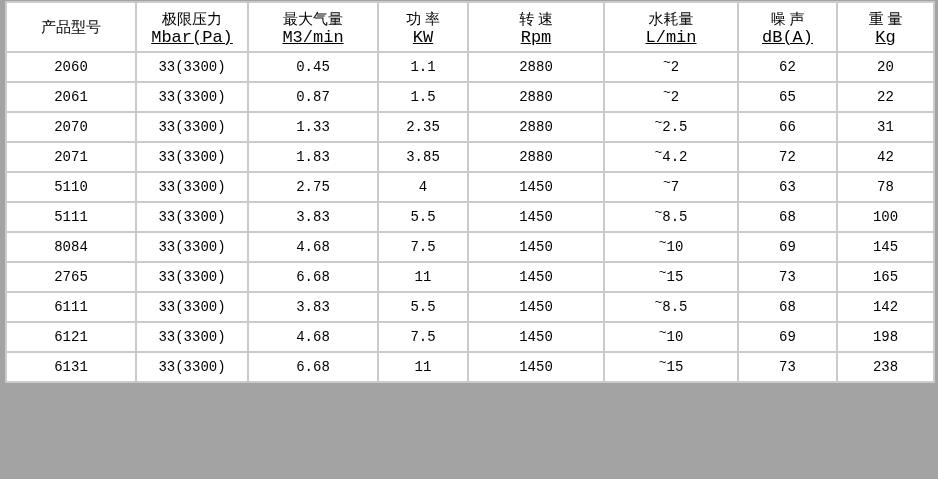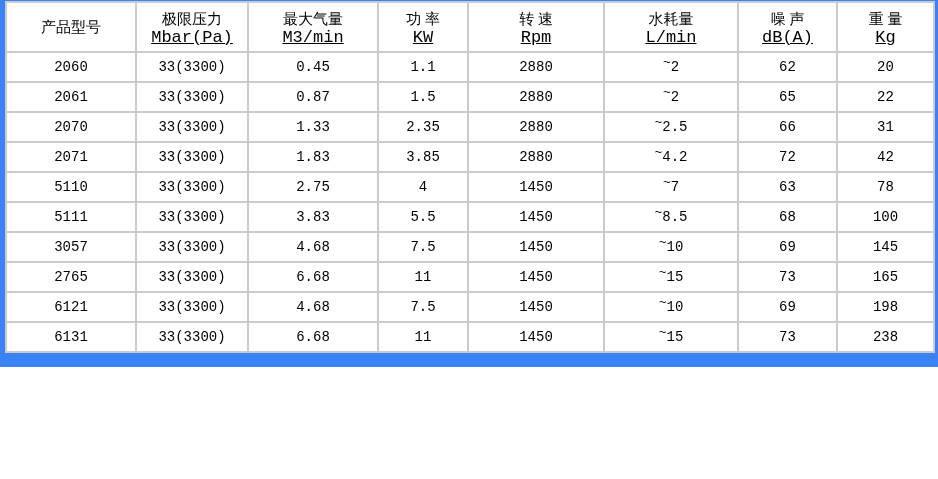--- a/index.html
+++ b/index.html
@@ -8,22 +8,22 @@
     background: #ffffff;
     width: 938px;
     height: 479px;
     overflow: hidden;
     font-family: "Liberation Mono", "DejaVu Sans Mono", monospace;
     color: #000000;
   }
   .page {
     position: relative;
     width: 938px;
-    height: 367px;
-    background: #3b82f6;
+    height: 479px;
+    background: #a3a3a3;
   }
   table.spec-table {
     position: absolute;
     left: 5px;
     top: 1px;
     border-collapse: collapse;
     table-layout: fixed;
     background: #ffffff;
   }
   table.spec-table th,
@@ -172,38 +172,48 @@
           <td>5111</td>
           <td>33(3300)</td>
           <td>3.83</td>
           <td>5.5</td>
           <td>1450</td>
           <td><span class="approx-tilde">~</span>8.5</td>
           <td>68</td>
           <td>100</td>
         </tr>
         <tr>
-          <td>3057</td>
+          <td>8084</td>
           <td>33(3300)</td>
           <td>4.68</td>
           <td>7.5</td>
           <td>1450</td>
           <td><span class="approx-tilde">~</span>10</td>
           <td>69</td>
           <td>145</td>
         </tr>
         <tr>
           <td>2765</td>
           <td>33(3300)</td>
           <td>6.68</td>
           <td>11</td>
           <td>1450</td>
           <td><span class="approx-tilde">~</span>15</td>
           <td>73</td>
           <td>165</td>
+        </tr>
+        <tr>
+          <td>6111</td>
+          <td>33(3300)</td>
+          <td>3.83</td>
+          <td>5.5</td>
+          <td>1450</td>
+          <td><span class="approx-tilde">~</span>8.5</td>
+          <td>68</td>
+          <td>142</td>
         </tr>
         <tr>
           <td>6121</td>
           <td>33(3300)</td>
           <td>4.68</td>
           <td>7.5</td>
           <td>1450</td>
           <td><span class="approx-tilde">~</span>10</td>
           <td>69</td>
           <td>198</td>

